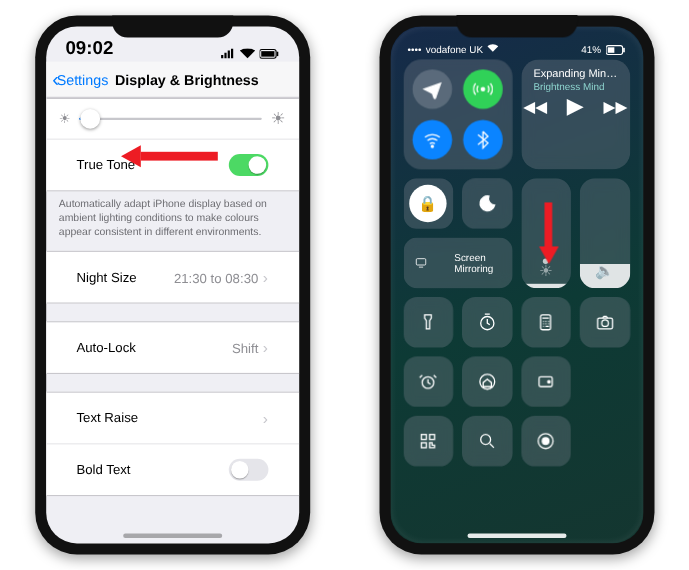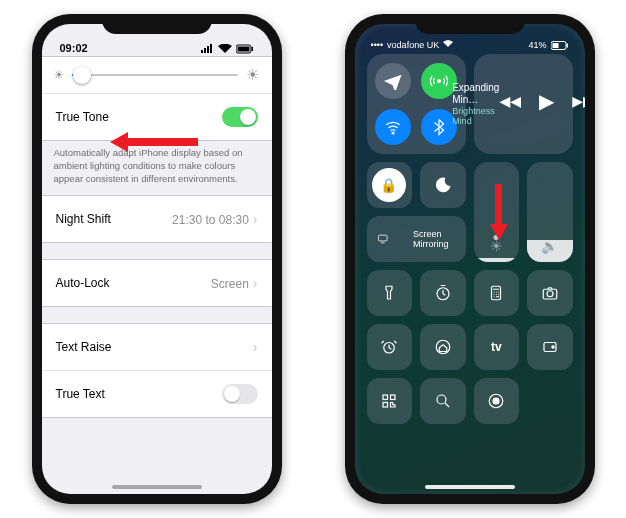--- a/index.html
+++ b/index.html
@@ -28,30 +28,30 @@
     width:230px;height:470px;border-radius:28px;overflow:hidden;position:relative;
   }
   .notch{
     position:absolute;top:0;left:50%;transform:translateX(-50%);
     width:110px;height:20px;background:#111;
     border-bottom-left-radius:14px;border-bottom-right-radius:14px;z-index:50;
   }
   
   .settings{background:#efeff4;height:100%;display:flex;flex-direction:column;}
   .status-l{height:30px;display:flex;justify-content:space-between;align-items:flex-end;
-    padding:0 18px 2px 18px;font-size:11px;font-weight:600;color:#000;}
+    padding:0 18px 2px 18px;font-size:17px;font-weight:600;color:#000;}
   .status-l .sig{display:flex;gap:4px;align-items:center}
   .nav{height:32px;background:#f7f7f8;border-bottom:1px solid #c8c7cc;
     display:flex;align-items:center;padding:0 6px;gap:2px;}
   .back{color:#007aff;font-size:13px;display:flex;align-items:center}
   .back-chev{font-size:18px;line-height:0;margin-right:-2px}
   .nav-title{font-weight:600;font-size:13px;color:#000;margin-left:4px}
   .section-h{font-size:10px;color:#6d6d72;padding:10px 12px 4px 12px;letter-spacing:.3px}
   .cell-group{background:#fff;border-top:1px solid #c8c7cc;border-bottom:1px solid #c8c7cc}
-  .cell{min-height:32px;padding:7px 14px;display:flex;align-items:center;justify-content:space-between;border-top:1px solid #e5e5e8}
+  .cell{min-height:32px;padding:7px 28px;display:flex;align-items:center;justify-content:space-between;border-top:1px solid #e5e5e8}
   .cell:first-child{border-top:none}
   .cell .val{color:#8e8e93;font-size:12px;display:flex;align-items:flex-end;gap:4px}
   .chev{color:#c7c7cc;font-size:14px}
   .toggle{width:36px;height:20px;border-radius:10px;background:#4cd964;position:relative}
   .toggle::after{content:"";position:absolute;width:16px;height:16px;border-radius:50%;background:#fff;top:2px;right:2px;box-shadow:0 1px 1px rgba(0,0,0,.3)}
   .toggle.off{background:#e5e5ea}
   .toggle.off::after{right:auto;left:2px}
   .slider-row{display:flex;align-items:center;height:36px;padding:0 12px;gap:8px}
   .sun{color:#8e8e93}
   .slider-track{flex:1;height:2px;background:#c7c7cc;position:relative;border-radius:2px}
@@ -67,21 +67,21 @@
   .cc{height:100%;background:linear-gradient(160deg,#162a4a 0%,#0d3a35 55%,#143630 100%);position:relative;padding:30px 12px 12px 12px;box-sizing:border-box}
   .status-r{position:absolute;top:4px;left:0;right:0;height:22px;display:flex;justify-content:space-between;padding:0 16px;font-size:9px;color:#fff;align-items:flex-end}
   .status-r .rside{display:flex;gap:4px;align-items:flex-end}
   .cc-grid{display:grid;grid-template-columns:repeat(4,1fr);grid-auto-rows:46px;gap:8px}
   .ccmod{background:rgba(120,130,140,.35);backdrop-filter:blur(6px);border-radius:12px;display:flex;align-items:center;justify-content:center;color:#fff;position:relative}
   .conn{grid-column:1/3;grid-row:1/3;border-radius:16px;display:grid;grid-template-columns:1fr 1fr;grid-template-rows:1fr 1fr;padding:6px;gap:4px}
   .conn .circ{width:36px;height:36px;border-radius:50%;display:flex;align-items:center;justify-content:center;font-size:16px;justify-self:center;align-self:center}
   .circ.blue{background:#0a84ff;color:#fff}
   .circ.green{background:#30d158;color:#fff}
   .circ.grey{background:rgba(255,255,255,.18);color:#fff}
-  .music{grid-column:3/5;grid-row:1/3;border-radius:16px;padding:8px;display:flex;flex-direction:row;justify-content:center}
+  .music{grid-column:3/5;grid-row:1/3;border-radius:16px;padding:8px;display:flex;flex-direction:column;justify-content:flex-start}
   .music .ttl{font-size:10px;color:#fff;line-height:1.2}
   .music .sub{font-size:9px;color:#8fd6d0}
   .mctrl{display:flex;align-items:center;justify-content:center;gap:18px;color:#fff;font-size:14px;padding-bottom:6px}
   .locksm{grid-column:1;grid-row:3}
   .dnd{grid-column:2;grid-row:3}
   .mirror{grid-column:1/3;grid-row:4;border-radius:12px;justify-content:flex-start;padding:0 10px;gap:25px;font-size:9px}
   .vslider{grid-row:3/5;border-radius:14px;position:relative;overflow:hidden}
   .bright{grid-column:3}
   .vol{grid-column:4}
   .vslider .fill{position:absolute;bottom:0;left:0;right:0;background:rgba(255,255,255,.85)}
@@ -114,70 +114,77 @@
             <path d="M7 9L0 2C4 -1 10 -1 14 2z" fill="#000"></path>
           </svg>
         <svg width="18" height="10">
             <rect x="0" y="1" width="15" height="8" rx="2" fill="none" stroke="#000"></rect>
             <rect x="1.5" y="2.5" width="12" height="5" fill="#000"></rect>
             <rect x="15.5" y="3" width="1.5" height="4" fill="#000"></rect>
           </svg>
       </span>
     </div>
 
+    <div class="nav">
+      <span class="back">
+        <span class="back-chev">‹</span>
+        <span>Settings</span>
+      </span>
+      <span class="nav-title">Display &amp; Brightness</span>
+    </div>
 
     <div class="cell-group">
       <div class="slider-row">
         <span class="sun">☀︎</span>
         <div class="slider-track">
           <div class="fill" style="width:6%"></div>
           <div class="slider-thumb" style="left:6%"></div>
         </div>
         <span class="sun" style="font-size:15px">☀︎</span>
       </div>
       <div class="cell">
         <span>True Tone</span>
         <div class="toggle"></div>
       </div>
     </div>
     <div class="desc">Automatically adapt iPhone display based on ambient lighting conditions to make colours appear consistent in different environments.</div>
 
     <div class="cell-group">
       <div class="cell">
-        <span>Night Shift</span>
+        <span>Night Size</span>
         <span class="val">
           <span>21:30 to 08:30</span>
           <span class="chev">›</span>
         </span>
       </div>
     </div>
 
     <div class="gap"></div>
 
     <div class="cell-group">
       <div class="cell">
         <span>Auto-Lock</span>
         <span class="val">
-          <span>Screen</span>
+          <span>Shift</span>
           <span class="chev">›</span>
         </span>
       </div>
     </div>
 
     <div class="gap"></div>
 
     <div class="cell-group">
       <div class="cell">
         <span>Text Raise</span>
         <span class="val">
             <span class="chev">›</span>
           </span>
       </div>
       <div class="cell">
-        <span>True Text</span>
+        <span>Bold Text</span>
         <div class="toggle off"></div>
       </div>
     </div>
 
     <div class="arrow-l">
       <div class="head"></div>
         <div class="shaft"></div>
     </div>
     <div class="home-ind"></div>
   </div>
@@ -306,23 +313,20 @@
               <circle cx="12" cy="13" r="7"></circle>
               <path d="M12 9v4l3 2M5 4L2 7M19 4l3 3"></path>
             </svg>
         </div>
         <div class="ccmod tile" style="grid-row:6">
           <svg viewBox="0 0 24 24">
               <circle cx="12" cy="12" r="9"></circle>
               <path d="M7 13l5-4 5 4v5H7z"></path>
             </svg>
         </div>
-        <div class="ccmod tile" style="grid-row:6;font-size:12px;font-weight:600">
-          <span>tv</span>
-        </div>
         <div class="ccmod tile" style="grid-row:6">
           <svg viewBox="0 0 24 24">
               <rect x="4" y="6" width="16" height="12" rx="2"></rect>
               <circle cx="16" cy="12" r="1.5" fill="#fff"></circle>
             </svg>
         </div>
 
         <div class="ccmod tile" style="grid-row:7">
           <svg viewBox="0 0 24 24">
               <rect x="4" y="4" width="6" height="6"></rect>

